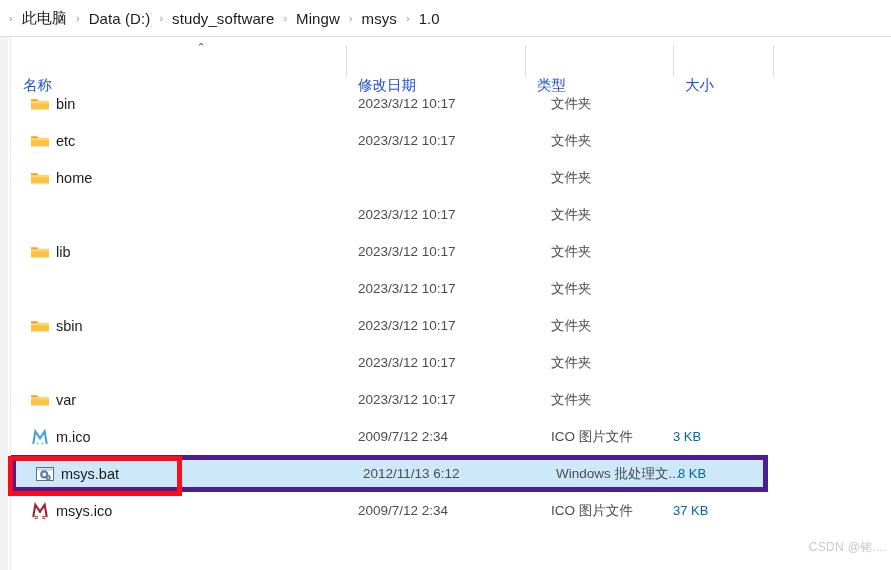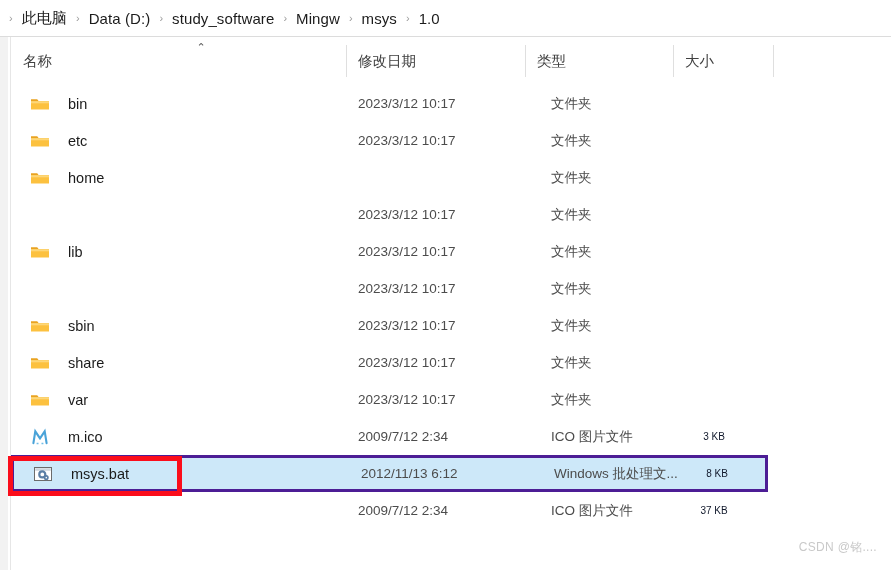--- a/index.html
+++ b/index.html
@@ -75,25 +75,25 @@
   }
 
   
   #column-header {
     position: relative;
     height: 48px;
     width: 880px;
   }
   .col-head {
     position: absolute;
-    top: 0;
+    top: 10px;
     height: 48px;
     display: flex;
-    align-items: center;
-    color: #404040;
+    align-items: flex-end;
+    color: #1d4ed8;
     font-size: 14.5px;
     box-sizing: border-box;
   }
   .col-head .ch-label { padding-left: 12px; }
   .col-sep {
     position: absolute;
     top: 8px;
     width: 1px;
     height: 32px;
     background: #dfdfdf;
@@ -118,28 +118,28 @@
   .row {
     position: relative;
     height: 37px;
     width: 757px;
     display: flex;
     align-items: center;
     box-sizing: border-box;
   }
   .row.selected {
     background: #cde8f9;
-    border: 3px solid #4c1d95;
+    border: 5px solid #4c1d95;
   }
   .cell-name {
     position: absolute;
     left: 0;
     display: flex;
     align-items: center;
-    gap: 18px;
+    gap: 6px;
     padding-left: 19px;
     box-sizing: border-box;
     width: 335px;
   }
   .cell-name .nm {
     font-size: 14.5px;
     color: #1b1b1b;
     white-space: nowrap;
   }
   .cell-date {
@@ -160,23 +160,23 @@
     color: #4c4c4c;
     padding-left: 12px;
     box-sizing: border-box;
     white-space: nowrap;
     overflow: hidden;
   }
   .cell-size {
     position: absolute;
     left: 662px;
     width: 82px;
-    font-size: 10px;
-    color: #0f172a;
-    text-align: center;
+    font-size: 13px;
+    color: #0369a1;
+    text-align: left;
     box-sizing: border-box;
     white-space: nowrap;
   }
 
   
   .icon-wrap {
     width: 20px;
     height: 20px;
     flex: 0 0 20px;
     display: block;
@@ -193,21 +193,21 @@
     height: 40px;
     border: 5px solid #fb0d1b;
     box-sizing: border-box;
     pointer-events: none;
     z-index: 40;
   }
 
   
   #watermark {
     position: absolute;
-    right: 14px;
+    right: 4px;
     bottom: 14px;
     font-size: 12px;
     color: #c9c9c9;
     letter-spacing: .3px;
     white-space: nowrap;
   }
 </style>
 </head>
 <body>
 
@@ -335,30 +335,20 @@
               <path d="M1 7.2h18v2.1H1z" fill="#fdd779"></path>
             </svg>
           </span>
           <span class="nm">sbin</span>
         </div>
         <div class="cell-date">2023/3/12 10:17</div>
         <div class="cell-type">文件夹</div>
         <div class="cell-size"></div>
       </div>
       <div class="row">
-        <div class="cell-name">
-          <span class="icon-wrap">
-            <svg width="20" height="20" viewBox="0 0 20 20">
-              <path d="M1 5.2h6.2l1.4 1.8H19v1.4H1z" fill="#e9a321"></path>
-              <path d="M1 7.2h18v8.3H1z" fill="#fcc13f"></path>
-              <path d="M1 7.2h18v2.1H1z" fill="#fdd779"></path>
-            </svg>
-          </span>
-          <span class="nm">share</span>
-        </div>
         <div class="cell-date">2023/3/12 10:17</div>
         <div class="cell-type">文件夹</div>
         <div class="cell-size"></div>
       </div>
       <div class="row">
         <div class="cell-name">
           <span class="icon-wrap">
             <svg width="20" height="20" viewBox="0 0 20 20">
               <path d="M1 5.2h6.2l1.4 1.8H19v1.4H1z" fill="#e9a321"></path>
               <path d="M1 7.2h18v8.3H1z" fill="#fcc13f"></path>
@@ -398,20 +388,34 @@
               <circle cx="13.2" cy="13.6" r="1.7" fill="none" stroke="#5b7fa6" stroke-width="1.7"></circle>
             </svg>
           </span>
           <span class="nm">msys.bat</span>
         </div>
         <div class="cell-date">2012/11/13 6:12</div>
         <div class="cell-type">Windows 批处理文...</div>
         <div class="cell-size">8 KB</div>
       </div>
       <div class="row">
+        <div class="cell-name">
+          <span class="icon-wrap">
+            <svg width="20" height="20" viewBox="0 0 20 20">
+              <g fill="none" stroke="#9b2335" stroke-width="2.1" stroke-linecap="round">
+                <path d="M3.4 15.2 5.3 3.8 10 10.6"></path>
+                <path d="M16.6 15.2 14.7 3.8 10 10.6"></path>
+              </g>
+              <rect x="4.6" y="15.0" width="3.2" height="3.1" fill="#c94b4b"></rect>
+              <rect x="12.2" y="15.0" width="3.2" height="3.1" fill="#c94b4b"></rect>
+              <path d="M4.6 16.6h3.2M12.2 16.6h3.2" stroke="#f2f2f2" stroke-width="0.7"></path>
+            </svg>
+          </span>
+          <span class="nm">msys.ico</span>
+        </div>
         <div class="cell-date">2009/7/12 2:34</div>
         <div class="cell-type">ICO 图片文件</div>
         <div class="cell-size">37 KB</div>
       </div>
     </div>
 </div>
 
 <div id="annotation-box"></div>
 
 <div id="watermark">CSDN @铭....</div>

